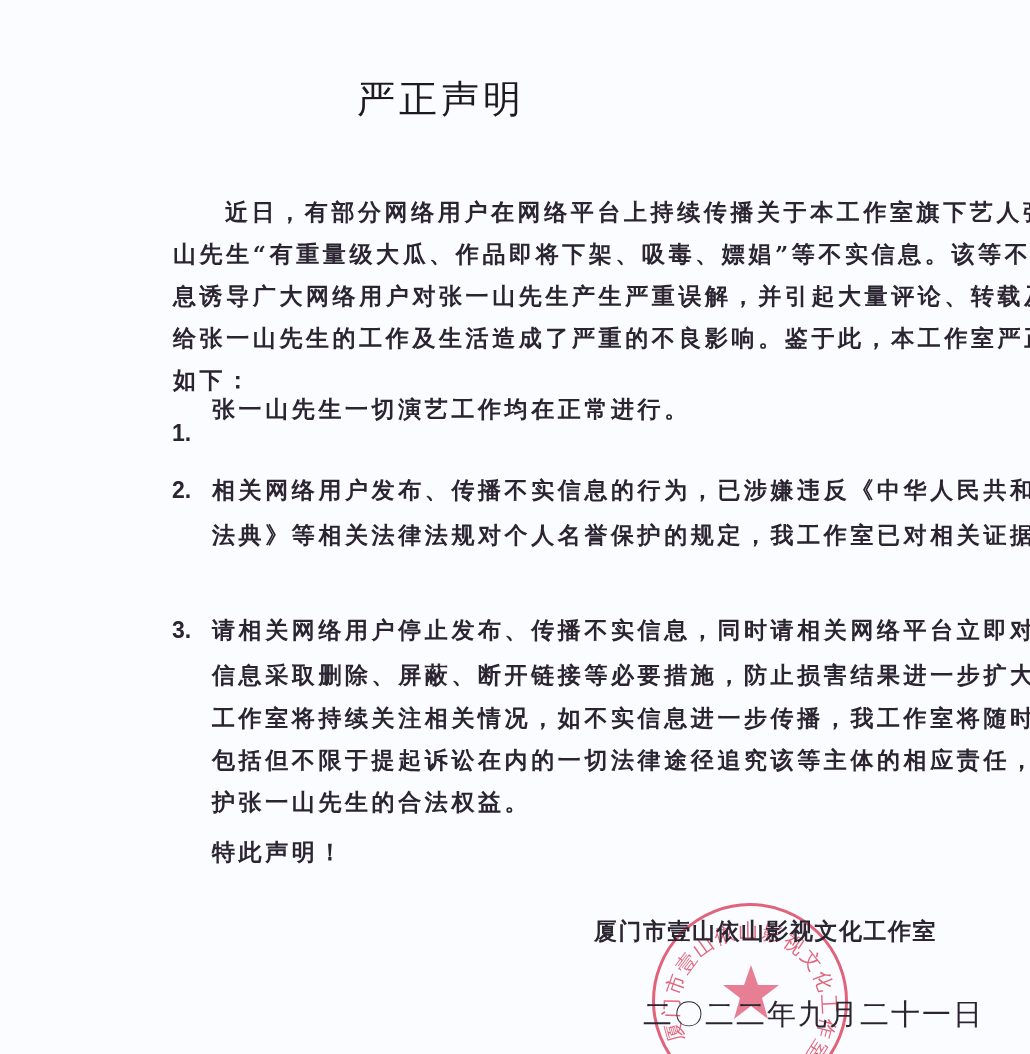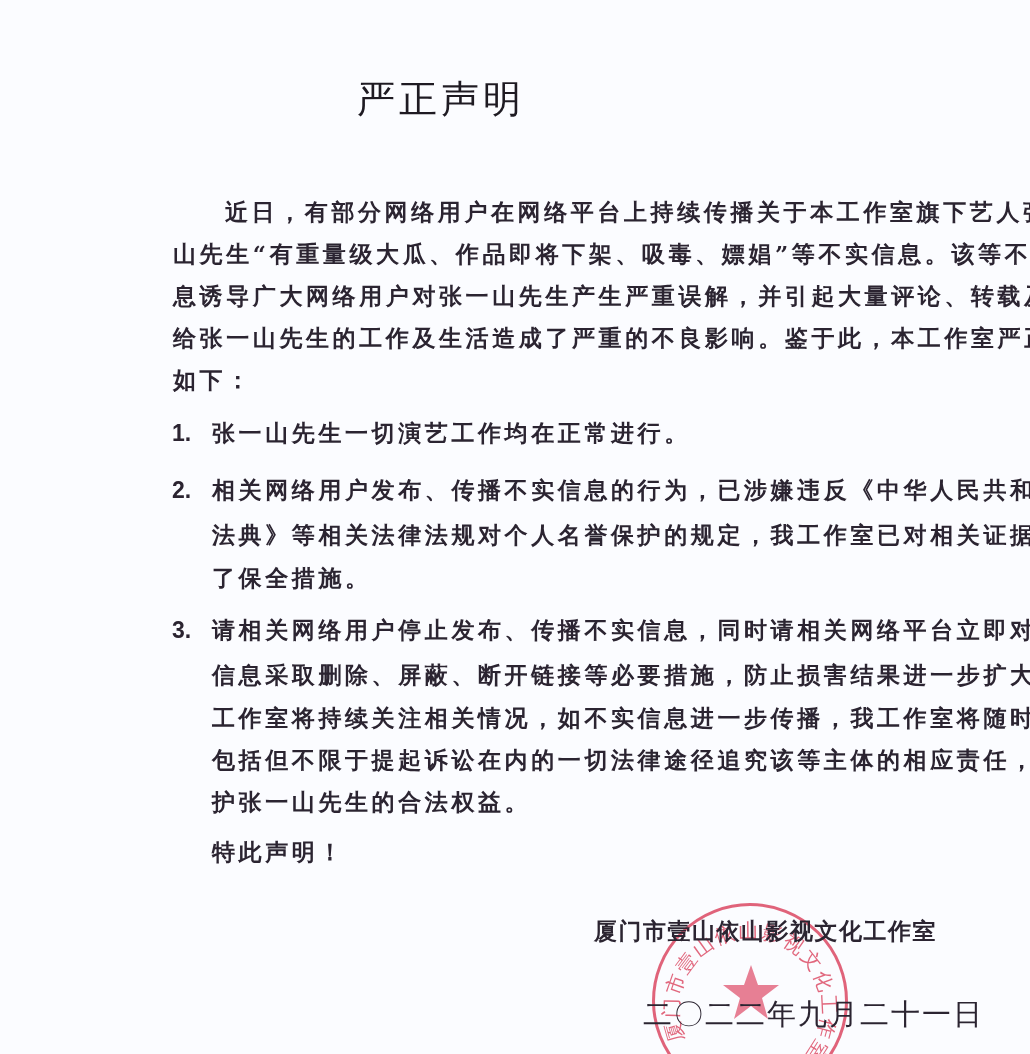--- a/index.html
+++ b/index.html
@@ -103,26 +103,25 @@
 
   <div class="title">严正声明</div>
 
   <div class="line" style="left:225px; top:197px;">近日，有部分网络用户在网络平台上持续传播关于本工作室旗下艺人张一</div>
   <div class="line" style="left:173px; top:239px;">山先生“有重量级大瓜、作品即将下架、吸毒、嫖娼”等不实信息。该等不实信</div>
   <div class="line" style="left:173px; top:281px;">息诱导广大网络用户对张一山先生产生严重误解，并引起大量评论、转载及讨论，</div>
   <div class="line" style="left:173px; top:323px;">给张一山先生的工作及生活造成了严重的不良影响。鉴于此，本工作室严正声明</div>
   <div class="line" style="left:173px; top:365px;text-align:center;">如下：</div>
 
   <div class="num" style="left:172px; top:418px;">1.</div>
-  <div class="line" style="left:212px; top:418px;">张一山先生一切演艺工作均在正常进行。</div>
+  <div class="line" style="left:212px; top:394px;">张一山先生一切演艺工作均在正常进行。</div>
 
   <div class="num" style="left:172px; top:475px;">2.</div>
   <div class="line" style="left:212px; top:475px;">相关网络用户发布、传播不实信息的行为，已涉嫌违反《中华人民共和国民</div>
   <div class="line" style="left:212px; top:520px;">法典》等相关法律法规对个人名誉保护的规定，我工作室已对相关证据采取</div>
-  <div class="line" style="left:212px; top:563px;">了保全措施。</div>
 
   <div class="num" style="left:172px; top:615px;">3.</div>
   <div class="line" style="left:212px; top:615px;">请相关网络用户停止发布、传播不实信息，同时请相关网络平台立即对不实</div>
   <div class="line" style="left:212px; top:660px;">信息采取删除、屏蔽、断开链接等必要措施，防止损害结果进一步扩大。我</div>
   <div class="line" style="left:212px; top:703px;">工作室将持续关注相关情况，如不实信息进一步传播，我工作室将随时通过</div>
   <div class="line" style="left:212px; top:745px;">包括但不限于提起诉讼在内的一切法律途径追究该等主体的相应责任，以维</div>
   <div class="line" style="left:212px; top:787px;">护张一山先生的合法权益。</div>
 
   <div class="line" style="left:212px; top:837px;">特此声明！</div>
 

